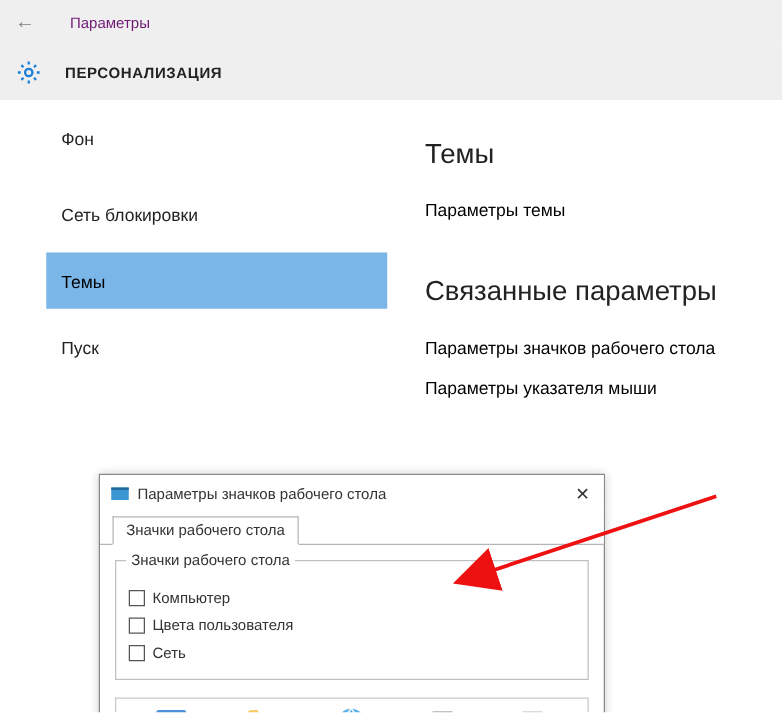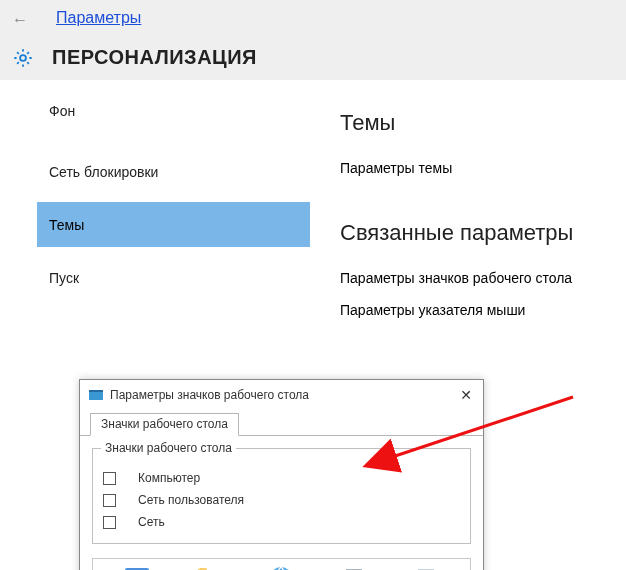--- a/index.html
+++ b/index.html
@@ -2,26 +2,26 @@
 <html><head>
 <meta charset="utf-8">
 <style>
   * { box-sizing: border-box; }
   html, body { margin:0; padding:0; font-family: "Segoe UI", Tahoma, sans-serif; background:#fff; color:#000; }
   .window { width:626px; height:570px; overflow:hidden; position:relative; background:#fff; }
 
   
   .titlebar { height:35px; background:#efefef; display:flex; align-items:center; padding:0 12px; }
   .back-arrow { color:#808080; font-size:16px; margin-right:28px; cursor:default; }
-  .titlebar-text { color:#1d4ed8; font-size:16px;text-decoration:underline; }
+  .titlebar-text { color:#701a75; font-size:12px; }
 
   .headerbar { height:45px; background:#efefef; display:flex; align-items:center; padding:0 12px; }
   .gear { width:22px; height:22px; display:flex; align-items:center; justify-content:center; margin-right:18px; }
   .gear svg { width:22px; height:22px; }
-  .header-title { font-size:20px; font-weight:600; letter-spacing:0.5px; color:#222; }
+  .header-title { font-size:12px; font-weight:600; letter-spacing:0.5px; color:#222; }
 
   
   .body { display:flex; height:calc(570px - 80px); }
   .sidebar { width:310px; background:#fff; }
   .side-item { height:45px; display:flex; align-items:center; padding-left:12px; font-size:14px; color:#222; cursor:pointer;margin-left:37px; }
   .side-item.selected { background:#7ab6e8; color:#000; }
   .side-gap { height:8px; }
 
   .content { flex:1; padding:30px 30px 0 30px; background:#fff; }
   .content h2 { font-size:22px; font-weight:400; color:#222; margin:0 0 24px 0; }
@@ -38,21 +38,21 @@
 
   .tabstrip { height:26px; display:flex; align-items:flex-end; padding-left:10px; background:#fff; border-bottom:1px solid #b5b5b5; }
   .tab { background:#fff; border:1px solid #b5b5b5; border-bottom:1px solid #fff; font-size:12px; color:#333; padding:3px 10px 4px 10px; position:relative; top:1px; cursor:pointer; }
 
   .dlg-body { padding:12px 12px 0 12px; }
   .groupbox { border:1px solid #c0c0c0; position:relative; padding:18px 10px 10px 10px; }
   .group-legend { position:absolute; top:-8px; left:8px; background:#fff; padding:0 4px; font-size:12px; color:#333; }
 
   .chk-grid { display:flex; }
   .chk-col { width:50%; }
-  .chk-row { display:flex; align-items:center; height:22px;gap:16px; }
+  .chk-row { display:flex; align-items:center; height:22px; }
   .chk { width:13px; height:13px; border:1px solid #555; margin-right:6px; display:flex; align-items:center; justify-content:center; font-size:10px; line-height:1; background:#fff; cursor:pointer; }
   .chk.checked::after { content:"✓"; color:#000; position:relative; top:0; }
   .chk-label { font-size:12px; color:#333; cursor:pointer; }
 
   .icon-row { margin-top:14px; border:1px solid #c9c9c9; height:42px; overflow:hidden; }
   .icon-row-inner { display:flex; align-items:center; justify-content:space-around; padding:4px 8px; }
   .desk-icon { width:32px; height:30px; display:flex; align-items:center; justify-content:center; opacity:.85; }
 
   
   .arrow-layer { position:absolute; left:0; top:0; width:626px; height:570px; pointer-events:none; }
@@ -126,21 +126,21 @@
       <div class="groupbox">
         <div class="group-legend">Значки рабочего стола</div>
         <div class="chk-grid">
           <div class="chk-col">
             <div class="chk-row">
               <span class="chk"></span>
               <span class="chk-label">Компьютер</span>
             </div>
             <div class="chk-row">
               <span class="chk"></span>
-              <span class="chk-label">Сеть пользователя</span>
+              <span class="chk-label">Цвета пользователя</span>
             </div>
             <div class="chk-row">
               <span class="chk"></span>
               <span class="chk-label">Сеть</span>
             </div>
           </div>
           <div class="chk-col">
           </div>
         </div>
       </div>

